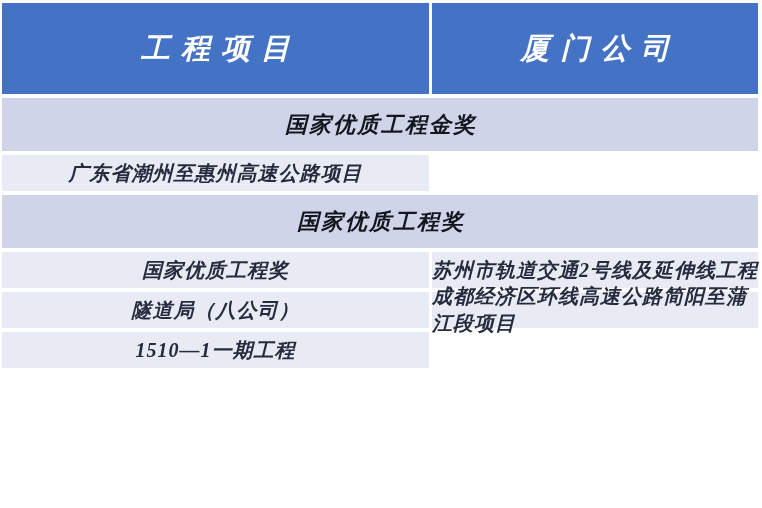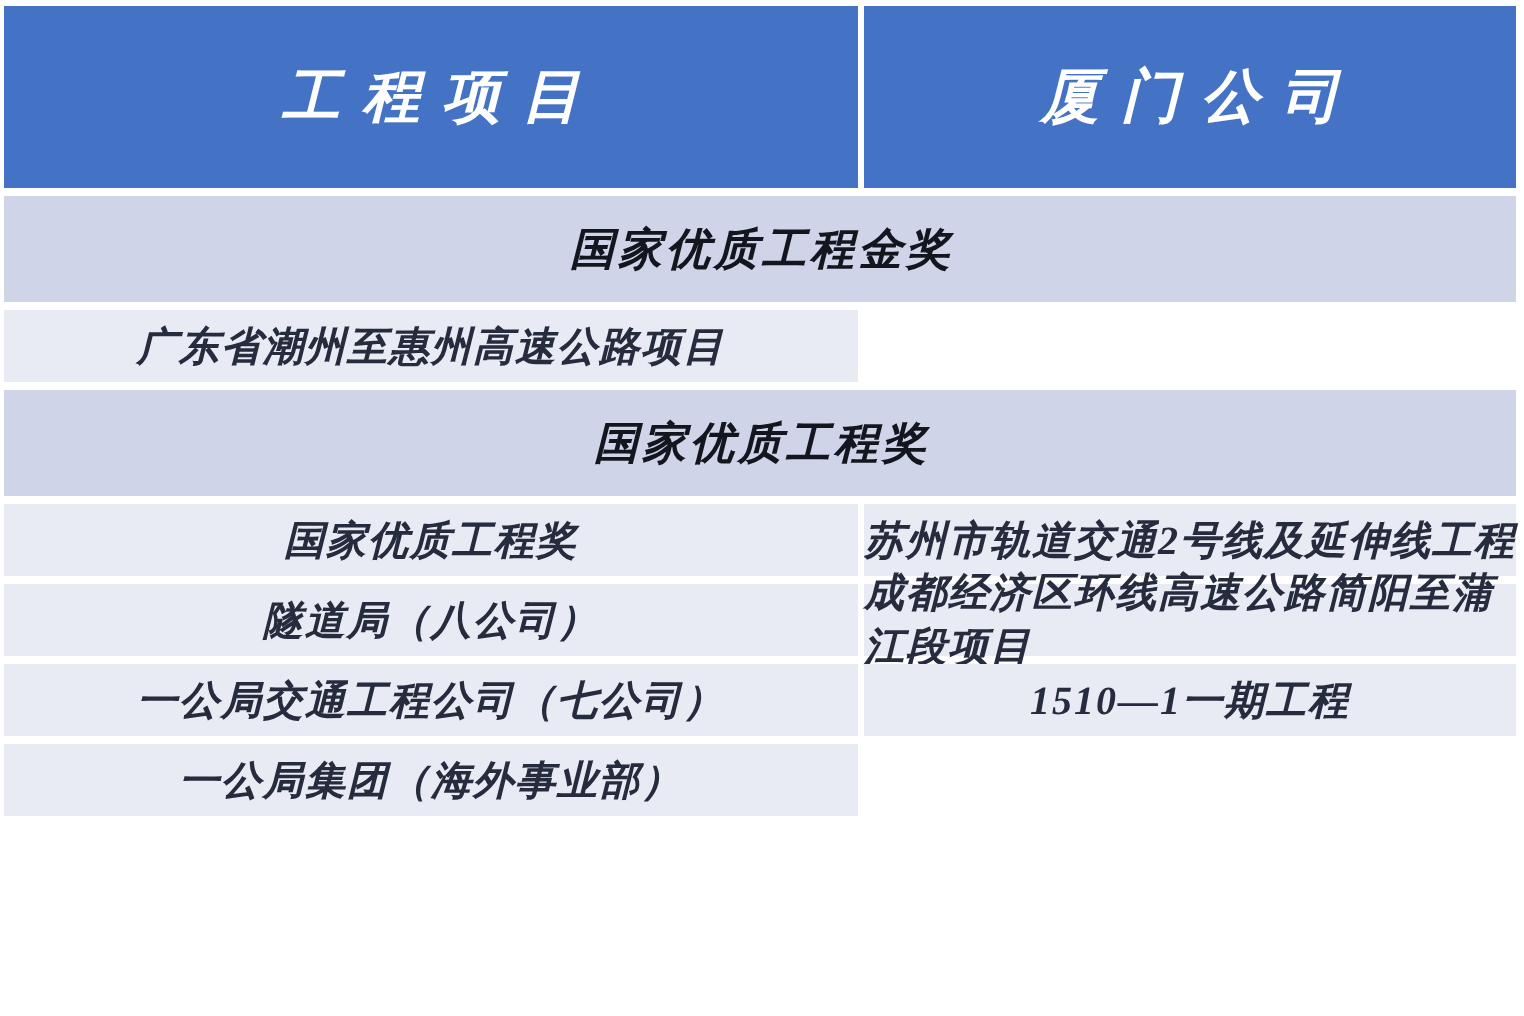--- a/index.html
+++ b/index.html
@@ -68,17 +68,15 @@
 
   <div class="cell section-cell">国家优质工程奖</div>
 
   <div class="cell body-cell project-cell">国家优质工程奖</div>
 
 
   <div class="cell body-cell project-cell">苏州市轨道交通2号线及延伸线工程</div>
   <div class="cell body-cell unit-cell">隧道局（八公司）</div>
 
   <div class="cell body-cell project-cell">成都经济区环线高速公路简阳至蒲江段项目</div>
-  <div class="cell body-cell unit-cell">一公局交通工程公司（七公司）</div>
 
   <div class="cell body-cell project-cell">1510—1一期工程</div>
-  <div class="cell body-cell unit-cell">一公局集团（海外事业部）</div>
 </div>
 
 </body></html>

